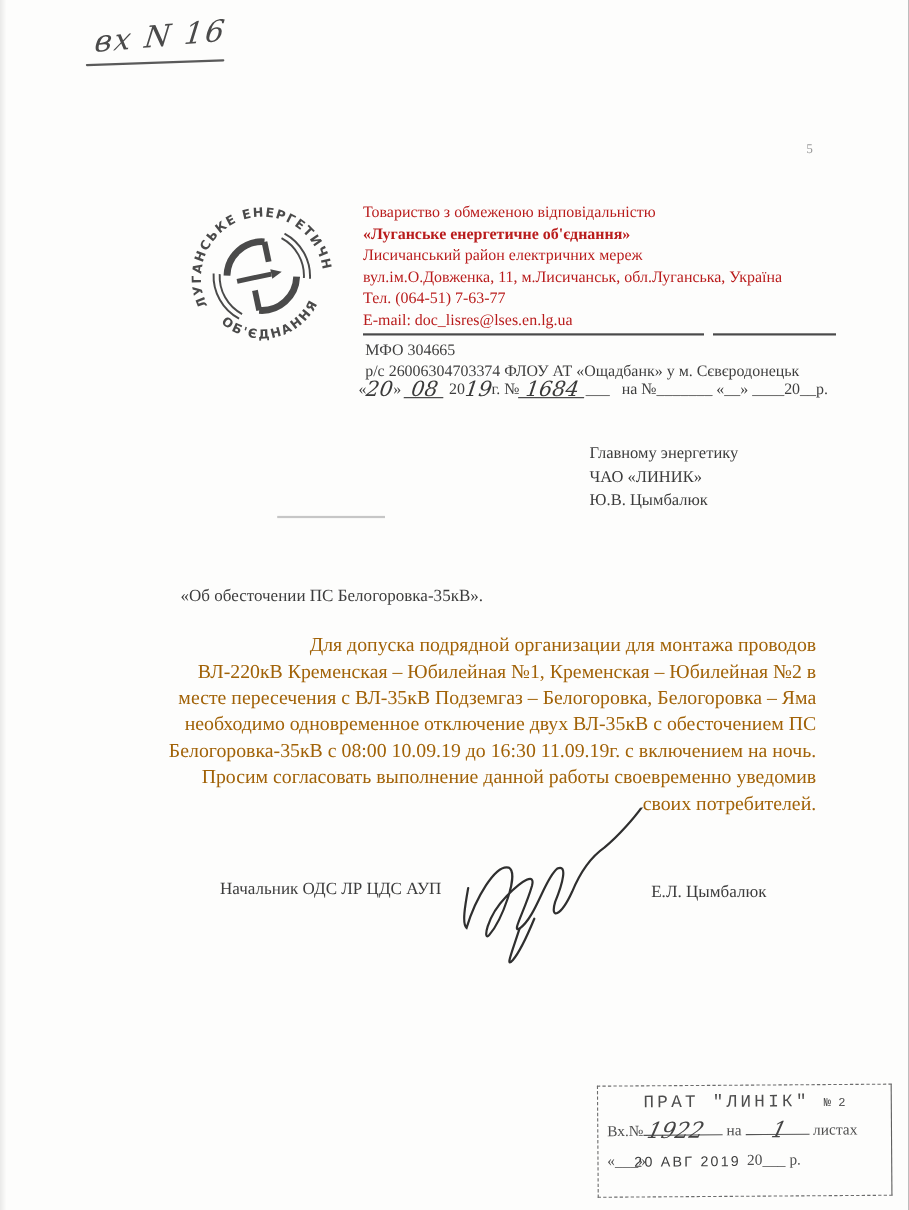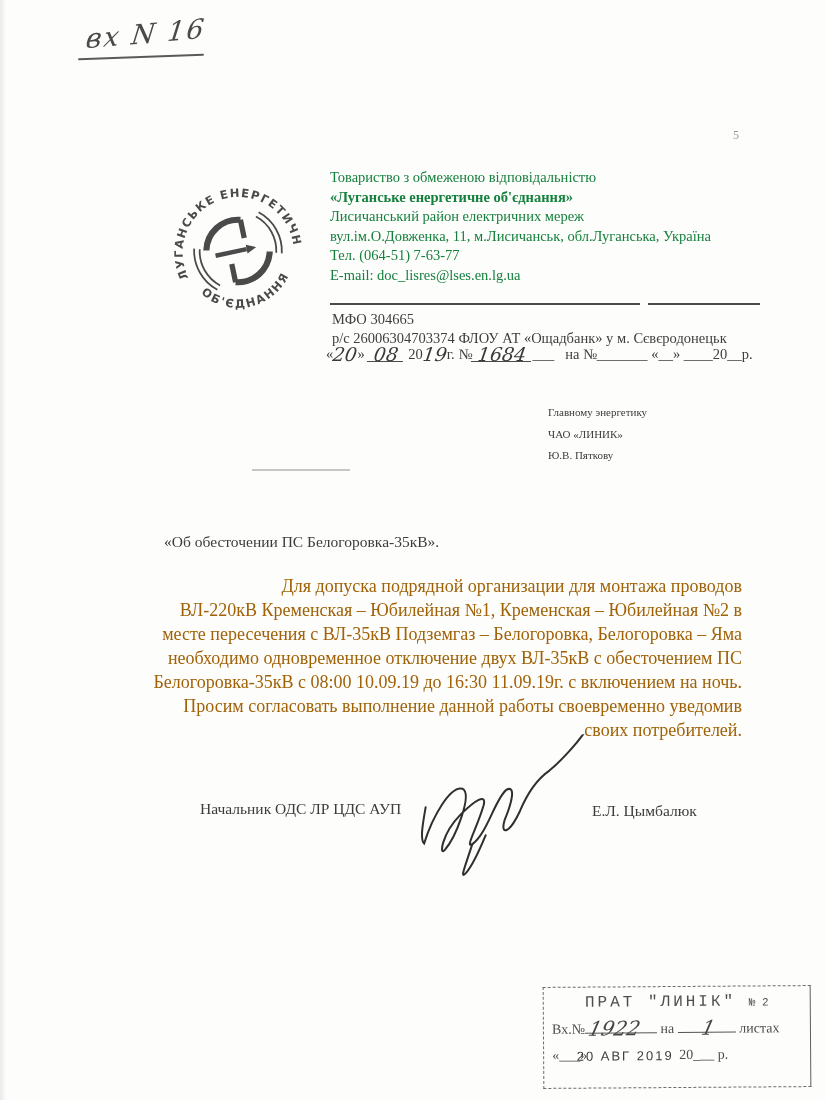--- a/index.html
+++ b/index.html
@@ -35,32 +35,32 @@
   .hw-note-underline{
     position:absolute;left:78px;top:56px;width:126px;height:2px;
     background:#5a5a5a;transform:rotate(-2deg);border-radius:2px;
   }
   .page-mark{position:absolute;left:733px;top:128px;font-size:12px;color:#9a9a9a;}
 
   
   .seal{position:absolute;left:158px;top:176px;width:160px;height:150px;}
 
   
-  .letterhead{position:absolute;left:330px;top:168px;width:440px;font-size:14.5px;line-height:19.5px;color:#15803d;}
+  .letterhead{position:absolute;left:330px;top:184px;width:440px;font-size:14.5px;line-height:19.5px;color:#b91c1c;}
   .letterhead .lh-bold{font-weight:bold;}
   .lh-rule{position:absolute;left:330px;top:303px;width:430px;height:2px;
     background:linear-gradient(90deg,#4a4a4a 0 72%,transparent 72% 74%,#4a4a4a 74% 100%);}
 
   .bank{position:absolute;left:332px;top:310px;width:450px;font-size:14.5px;line-height:18.5px;color:#3e3e3e;}
 
   .dateline{position:absolute;left:326px;top:346px;width:470px;font-size:14.5px;color:#3e3e3e;white-space:nowrap;}
   .dateline .hw{font-size:19px;line-height:14px;vertical-align:-2px;}
   .dateline .u{border-bottom:1px solid #4c4c4c;padding:0 6px;}
 
-  .recipient{position:absolute;left:548px;top:402px;font-size:11px;line-height:21.5px;color:#3c3c3c;}
+  .recipient{position:absolute;left:536px;top:402px;font-size:15px;line-height:21.5px;color:#3c3c3c;}
 
   .smudge{position:absolute;left:252px;top:469px;width:98px;height:2px;background:#c6c6c6;filter:blur(.6px);}
 
   .subject{position:absolute;left:164px;top:533px;font-size:15.5px;color:#3c3c3c;}
 
   .body-text{
     position:absolute;left:150px;top:574px;width:592px;
     font-size:18px;line-height:24px;color:#a16207;
     text-indent:60px;text-align:right;
   }
@@ -148,21 +148,21 @@
     <span>«</span><span class="hw">20</span><span>»</span>
     <span class="hw u">08</span>
     <span>20</span><span class="hw">19</span><span>г.</span>
     <span>№</span><span class="hw u">1684</span><span>___</span>&nbsp;&nbsp;
     <span>на №_______  «__» ____20__р.</span>
   </div>
 
   <div class="recipient">
     <div>Главному энергетику</div>
     <div>ЧАО «ЛИНИК»</div>
-    <div>Ю.В. Пяткову</div>
+    <div>Ю.В. Цымбалюк</div>
   </div>
 
   <div class="smudge"></div>
 
   <div class="subject">«Об обесточении ПС Белогоровка-35кВ».</div>
 
   <div class="body-text">Для допуска подрядной организации для монтажа проводов ВЛ-220кВ Кременская – Юбилейная №1, Кременская – Юбилейная №2 в месте пересечения с ВЛ-35кВ Подземгаз – Белогоровка, Белогоровка – Яма необходимо одновременное отключение двух ВЛ-35кВ с обесточением ПС Белогоровка-35кВ с 08:00 10.09.19 до 16:30 11.09.19г. с включением на ночь. Просим согласовать выполнение данной работы своевременно уведомив своих потребителей.</div>
 
   <div class="sign-title">Начальник ОДС ЛР ЦДС АУП</div>
   <svg class="sign-scrawl" viewBox="0 0 180 140">

